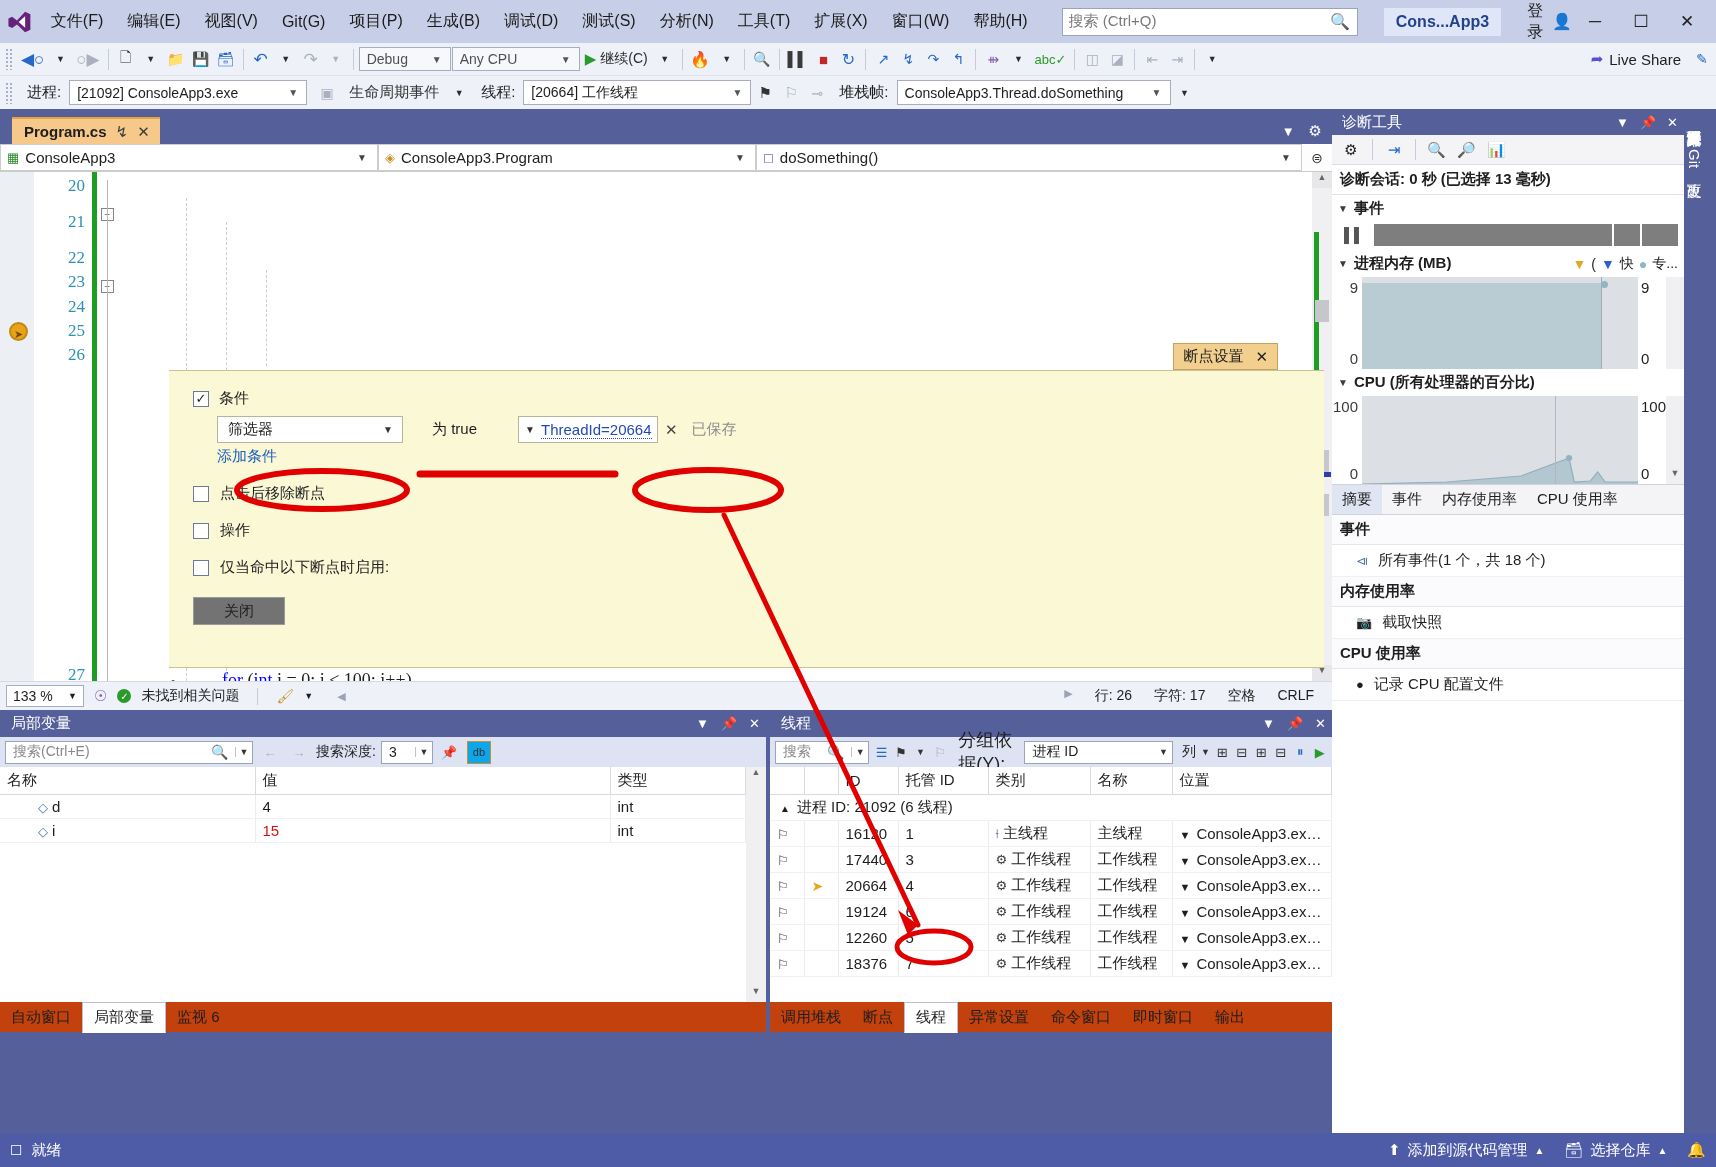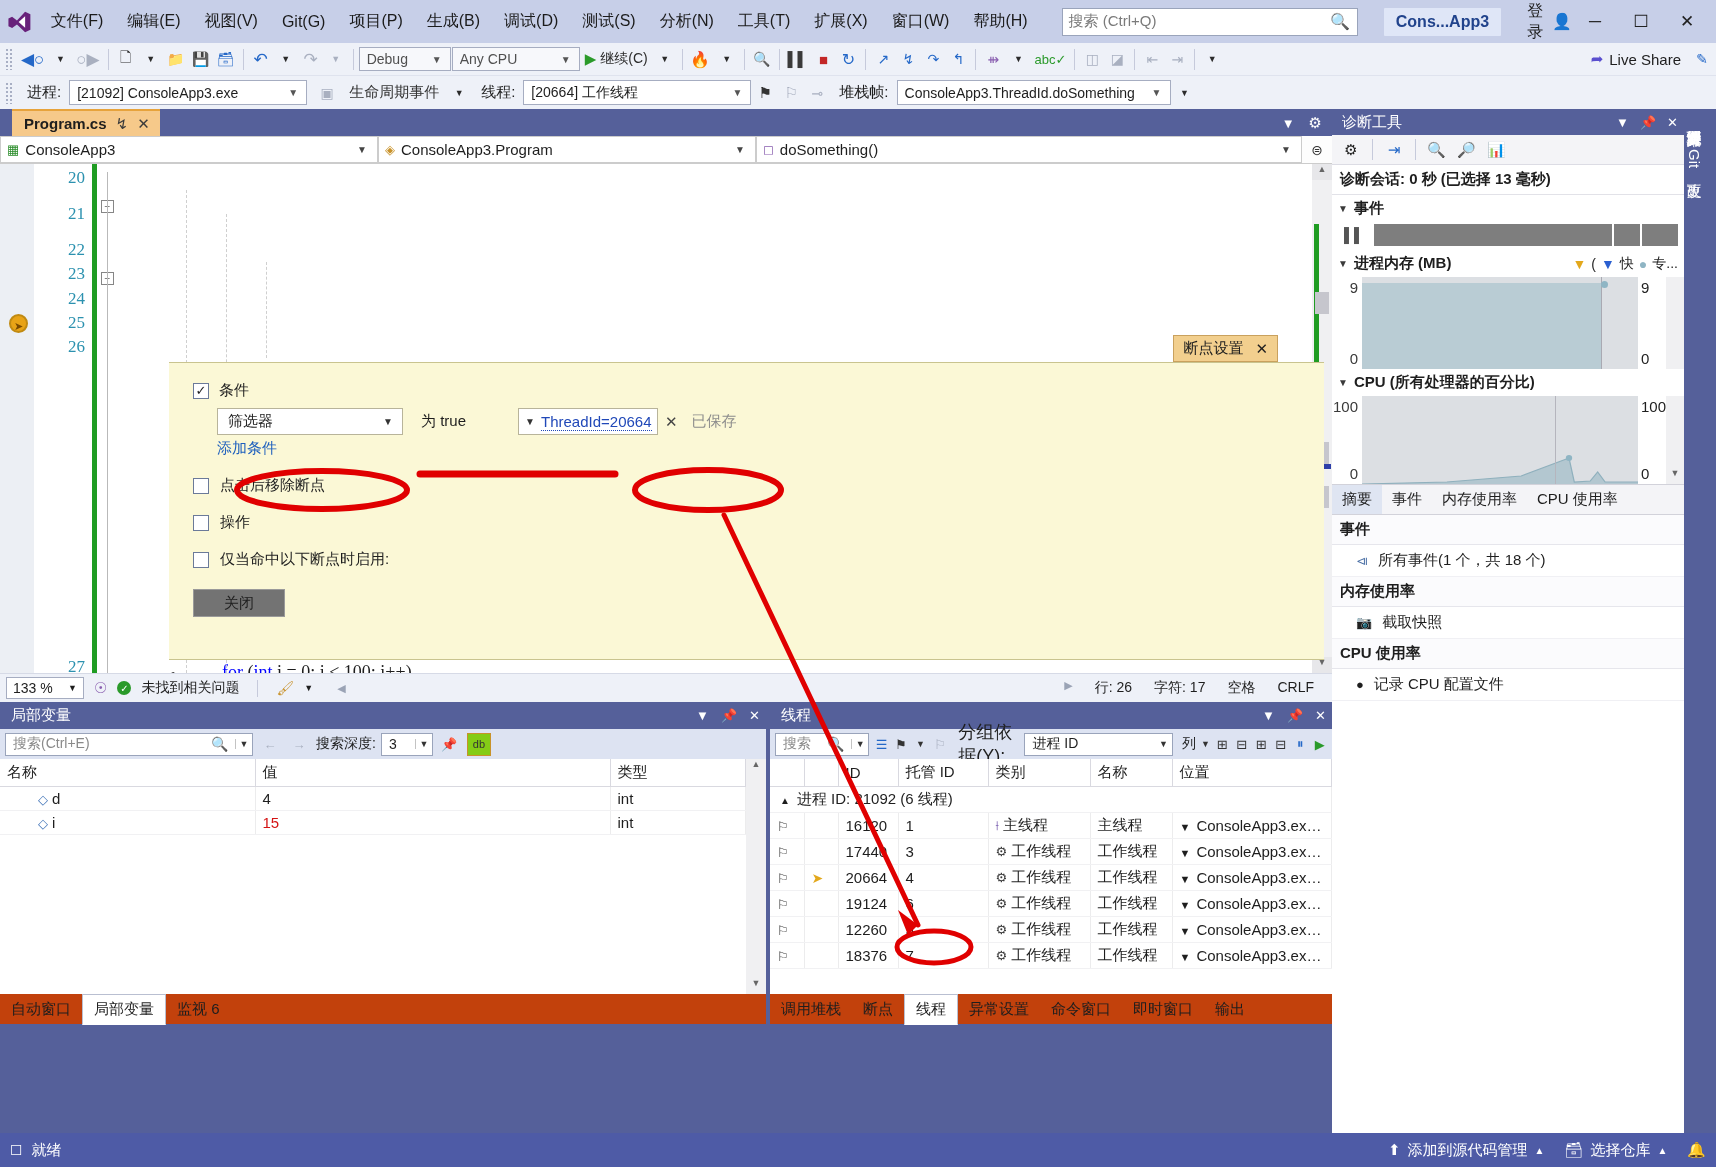--- a/index.html
+++ b/index.html
@@ -56,21 +56,21 @@
   .combo .carat { margin-left:auto; padding:0 6px; font-size:10px; color:#555; }
   .combo.enabled { color:#1e1e1e; background:#fff; }
   .tb-label { font-size:15px; padding:0 6px 0 8px; white-space:nowrap; }
   .green-tri { color:#2a9a2a; font-size:15px; margin-right:4px; }
   .live-share { margin-left:auto; display:flex; align-items:center; gap:6px; font-size:15px; padding-right:8px;}
 
   .toolbar2 { height:33px; background:#eef1f8; display:flex; align-items:center; padding:0 2px; flex:0 0 33px; gap:2px; }
 
   
   .body-area { flex:1 1 auto; display:flex; min-height:0; background:#55609a; }
-  .left-col { flex:1 1 auto; display:flex; flex-direction:column; min-width:0; }
+  .left-col { flex:1 1 auto; display:flex; flex-direction:column; min-width:0;margin-top:8px; }
   .right-col { flex:0 0 352px; display:flex; flex-direction:column; background:#55609a; }
   .far-right-strip { flex:0 0 32px; background:#55609a; position:relative; }
   .vert-text { writing-mode:vertical-rl; color:#fff; font-size:15px; padding:10px 0; text-align:left;}
 
   
   .editor-wrap { flex:0 0 auto; display:flex; flex-direction:column; background:#e9ecf5; min-height:0; }
   .tabstrip { height:29px; background:#55609a; display:flex; align-items:flex-end; padding-left:12px; position:relative; }
   .tab {
     height:27px; background:#f6c98a; display:flex; align-items:center; gap:9px;
     padding:0 10px 0 12px; font-size:15px; font-weight:bold; color:#1e1e1e; border-top:2px solid #e7a33c;
@@ -112,21 +112,21 @@
   .peek-loc { font-size:15px; margin-bottom:14px; }
   .peek-loc b { font-weight:bold; }
   .peek-loc a { color:#1d5fbd; }
   .cond-row { display:flex; align-items:center; gap:10px; margin-bottom:3px; }
   .cbx { width:16px; height:16px; border:1px solid #6b7a99; background:#fff; display:inline-flex;
     align-items:center; justify-content:center; font-size:13px; color:#1e1e1e; }
   .cond-fields { display:flex; align-items:center; gap:0; margin:8px 0 0 24px; }
   .f-combo { width:186px; height:27px; background:#fff; border:1px solid #b8b49a; display:flex; align-items:center;
      padding:0 4px 0 10px; font-size:15px; }
   .f-combo .carat { margin-left:auto; font-size:10px; color:#333; padding:0 5px;}
-  .f-true { width:115px; padding-left:18px; font-size:15px; }
+  .f-true { width:115px; padding-left:29px; font-size:15px; }
   .f-expr { width:140px; height:27px; background:#fff; border:1px solid #b8b49a; display:flex; align-items:center; }
   .f-expr .carat { width:22px; text-align:center; font-size:10px; color:#333; }
   .f-expr .val { color:#2048b8; font-size:15px; border-bottom:1px dotted #2048b8; }
   .addcond { color:#1d5fbd; font-size:15px; margin:4px 0 0 24px; }
   .opt-row { display:flex; align-items:center; gap:11px; margin-top:18px; font-size:15px; }
   .closebtn { margin-top:20px; width:92px; height:28px; background:#737373; border:1px solid #9a9a9a;
      font-size:15px; display:flex; align-items:center; justify-content:center; }
   .saved { color:#8c8c8c; font-size:15px; padding-left:10px; }
   .xsmall { font-size:15px; color:#444; padding:0 4px 0 7px;}
 
@@ -324,21 +324,21 @@
     <span class="tb-label">线程:</span>
     <div class="combo enabled" style="width:228px;height:25px">
       <span class="cv">[20664] 工作线程</span>
       <span class="carat">▼</span>
     </div>
     <div class="tb-btn" style="color:#333;font-size:15px">⚑</div>
     <div class="tb-btn" style="color:#a9b0c0;font-size:15px">⚐</div>
     <div class="tb-btn" style="color:#a9b0c0">⊸</div>
     <span class="tb-label">堆栈帧:</span>
     <div class="combo enabled" style="width:274px;height:25px">
-      <span class="cv">ConsoleApp3.ThreadId.doSomething</span>
+      <span class="cv">ConsoleApp3.Thread.doSomething</span>
       <span class="carat">▼</span>
     </div>
     <div class="tb-btn" style="font-size:9px">▼</div>
   </div>
 
   <div class="body-area">
 
     <div class="left-col">
 
       <div class="editor-wrap" style="height:593px">
@@ -511,21 +511,21 @@
               <span class="cr">▼</span>
             </div>
             <span class="tb-ico" style="color:#a9b0c0">←</span>
             <span class="tb-ico" style="color:#a9b0c0">→</span>
             <span style="font-size:14px">搜索深度:</span>
             <div class="srch" style="width:52px;color:#1e1e1e">
               <span>3</span>
               <span class="cr" style="margin-left:auto">▼</span>
             </div>
             <span class="tb-ico" style="color:#2468c8">📌</span>
-            <span class="tb-ico" style="background:#84cc16;border:1px solid #c8922a;font-size:11px">db</span>
+            <span class="tb-ico" style="background:#0ea5e9;border:1px solid #c8922a;font-size:11px">db</span>
           </div>
           <div style="flex:1 1 auto;overflow:hidden;background:#fff;display:flex">
             <div style="flex:1 1 auto;overflow:hidden">
               <table class="grid">
                 <colgroup>
                     <col style="width:255px">
                     <col style="width:355px">
                     <col>
                   </colgroup>
                 <thead>

